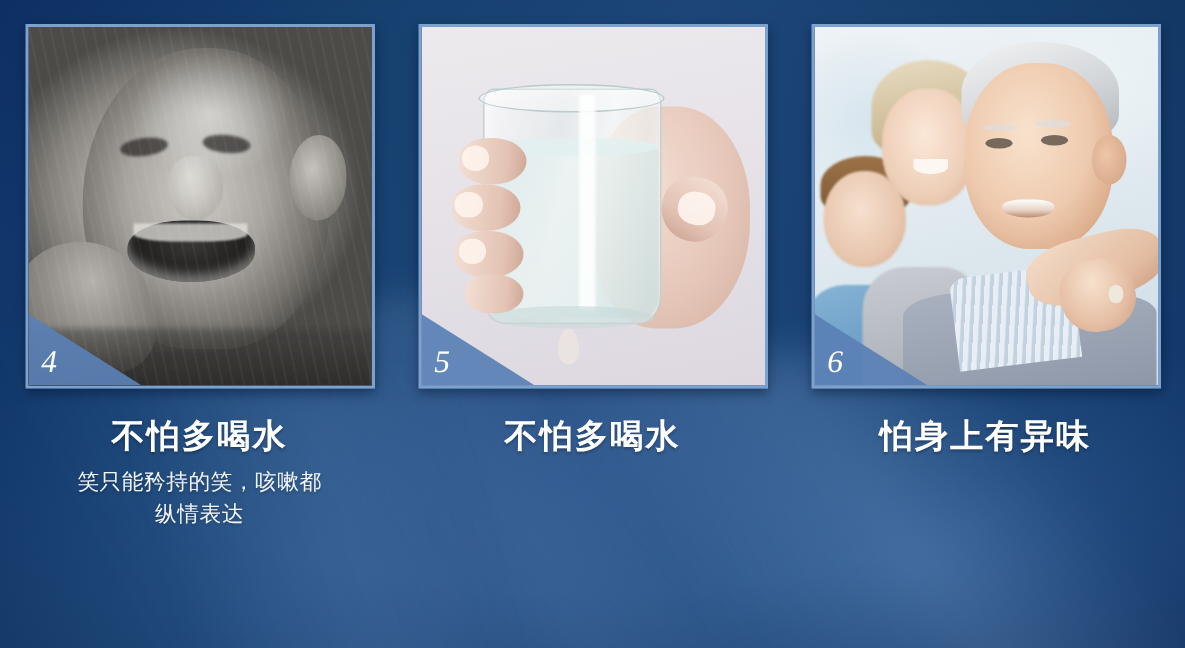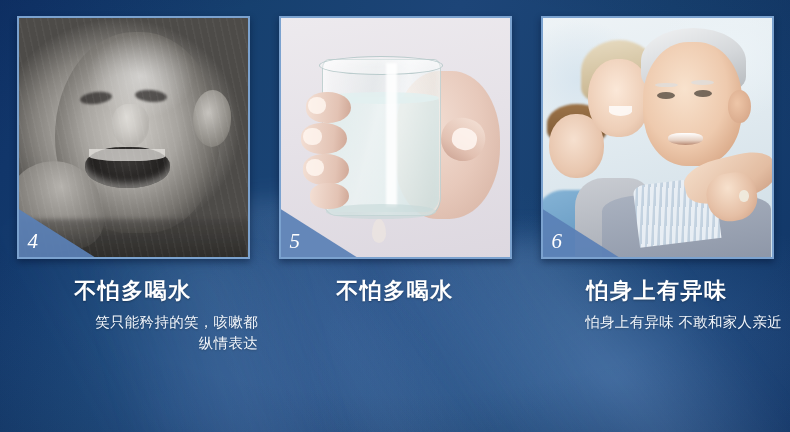--- a/index.html
+++ b/index.html
@@ -458,21 +458,20 @@
     line-height: 1.1;
     text-shadow: 0 1px 2px rgba(0,0,0,0.28);
   }
   .cap-sub {
     margin-top: 9px;
     font-size: 14.5px;
     color: #f2f6fb;
     line-height: 1.45;
     letter-spacing: 0.3px;
     text-shadow: 0 1px 2px rgba(0,0,0,0.24);
-    text-align: right;
   }
   .cap-sub .ln { display: block; }
 </style>
 </head>
 <body>
 
 <div class="banner">
 
   <div class="bg-base"></div>
   <div class="bg-sweep-a"></div>
@@ -566,20 +565,17 @@
           <div class="woman-hand"></div>
           <div class="ring"></div>
         </div>
         <div class="badge">
           <div class="badge-tri"></div>
           <span class="badge-num">6</span>
         </div>
       </div>
       <div class="caption">
         <div class="cap-title">怕身上有异味</div>
-        <div class="cap-sub">
-          <span class="ln">怕身上有异味 不敢和家人亲近</span>
-        </div>
       </div>
     </div>
 
   </div>
 </div>
 
 </body></html>

